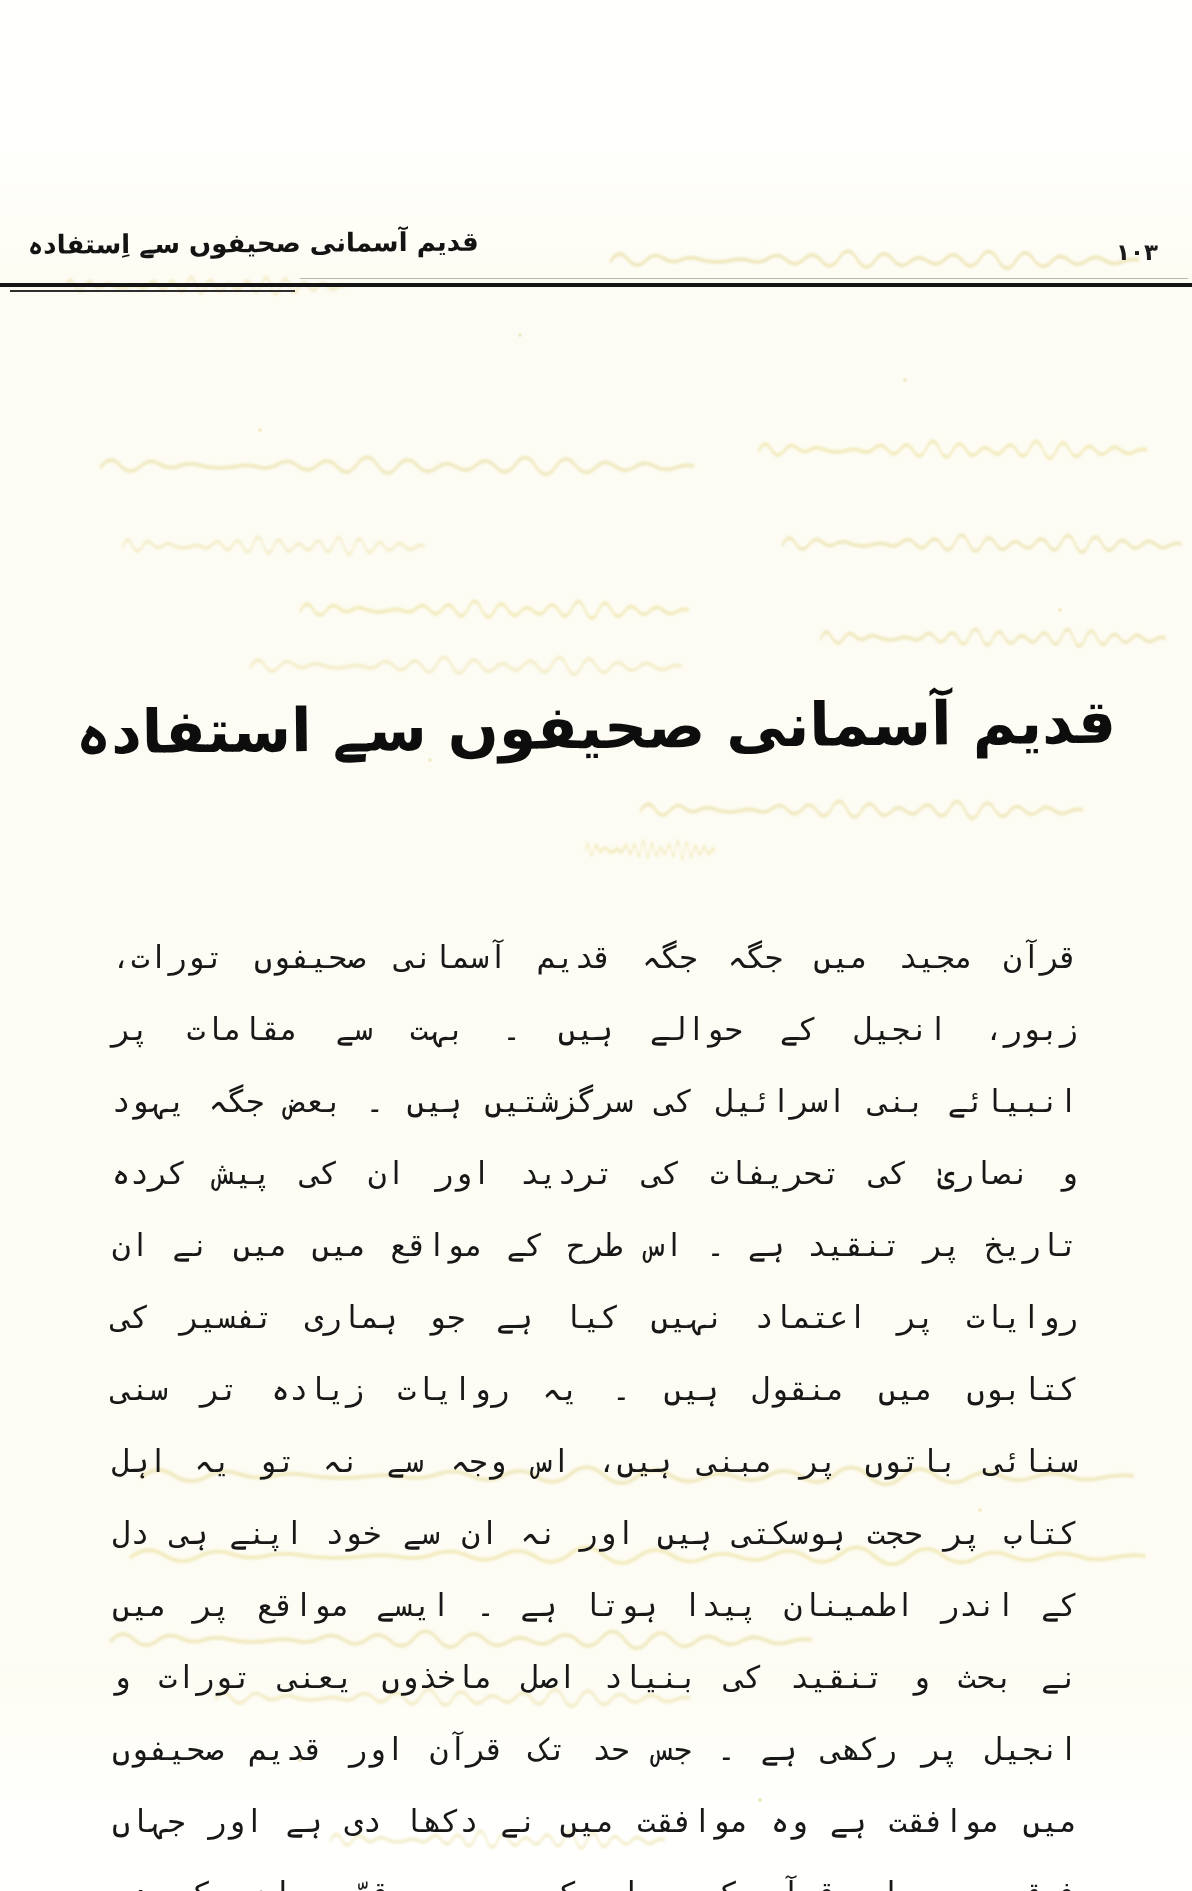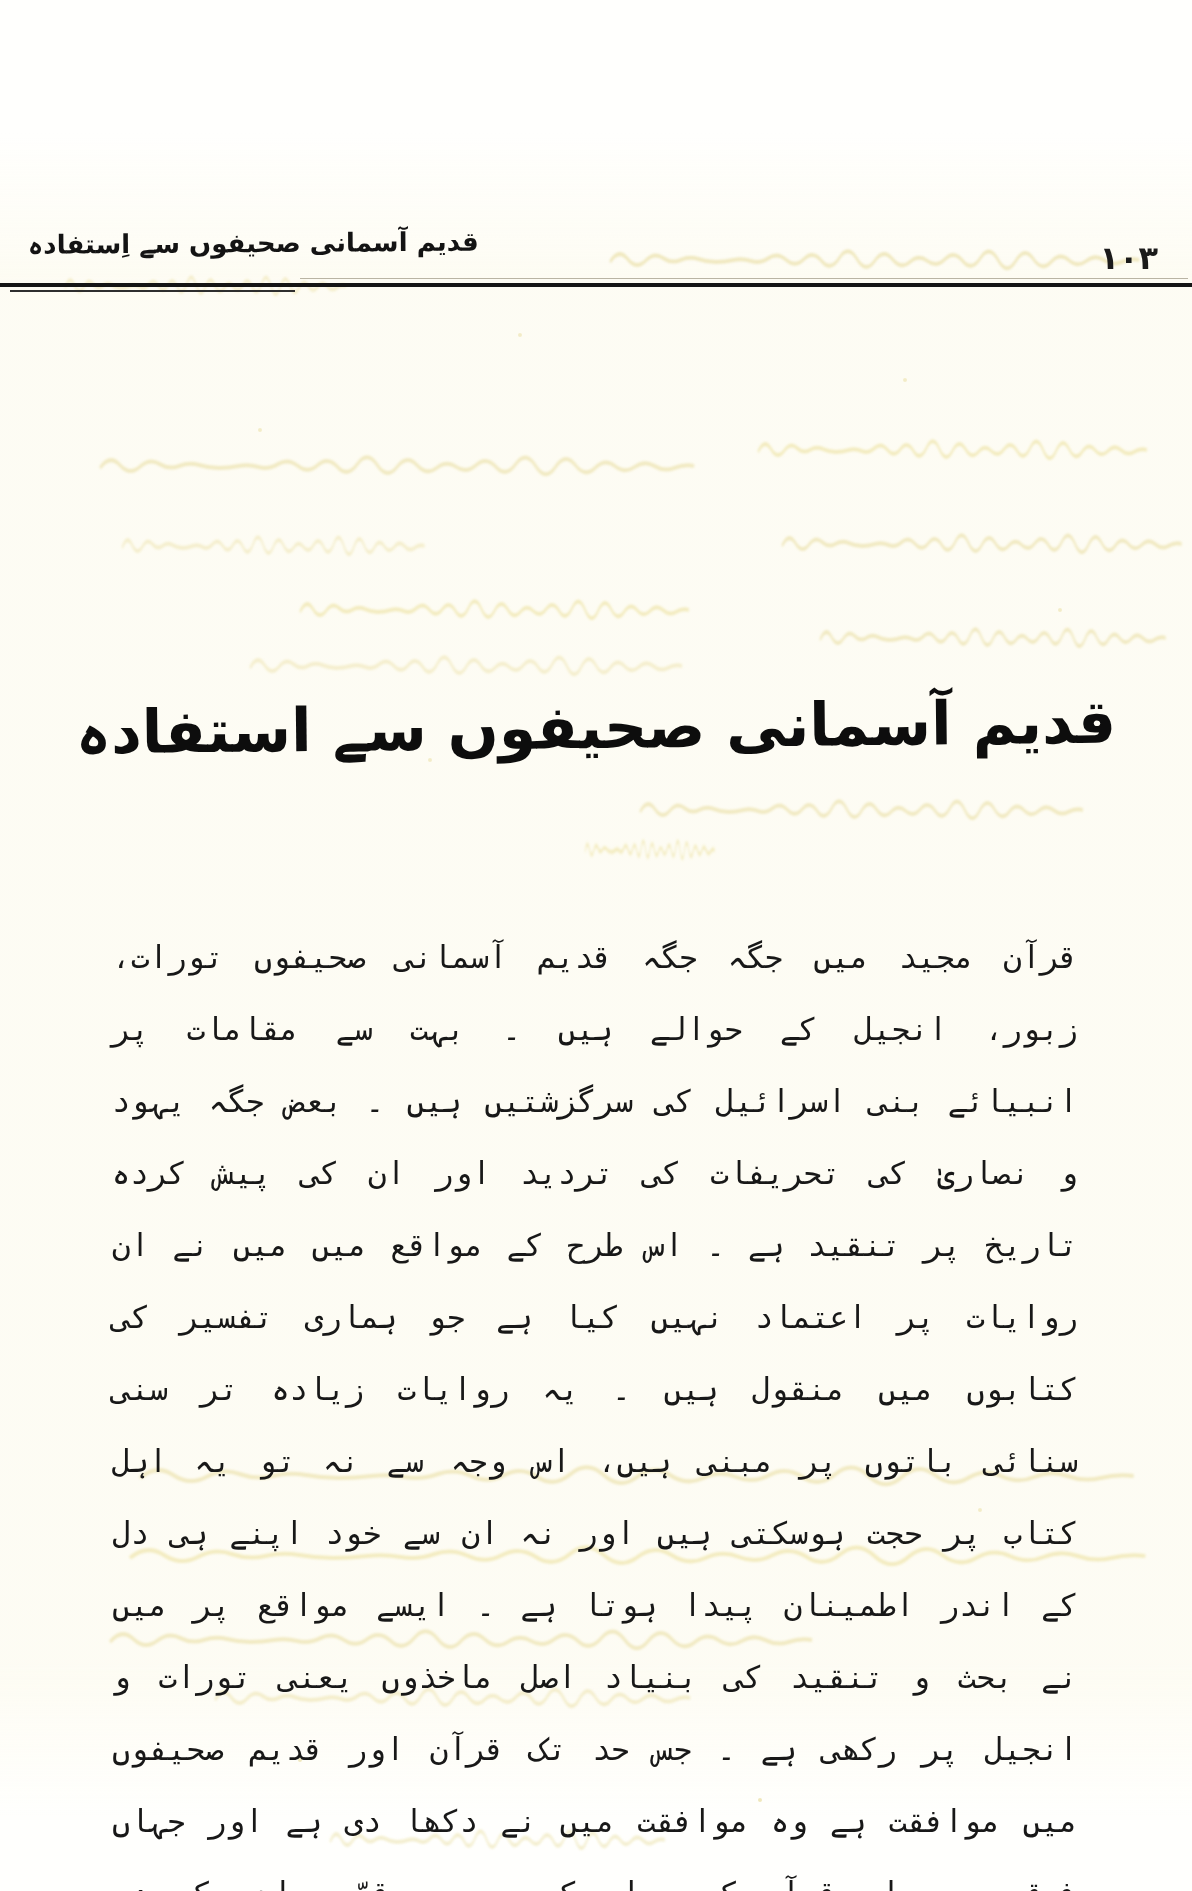--- a/index.html
+++ b/index.html
@@ -37,21 +37,21 @@
     text-align:left;
     font-size:26px;
     font-weight:bold;
     letter-spacing:.5px;
     color:#131313;
     transform:rotate(-0.4deg);
   }
   .page-number{
     position:absolute;
     top:203px;right:34px;
-    font-size:32px;
+    font-size:23px;
     font-weight:bold;
     color:#1a1a1a;
     letter-spacing:2px;
   }
   .header-rule{
     position:absolute;
     top:247px;left:0;right:0;height:4px;
     background:#151515;
   }
   .header-rule-left{

